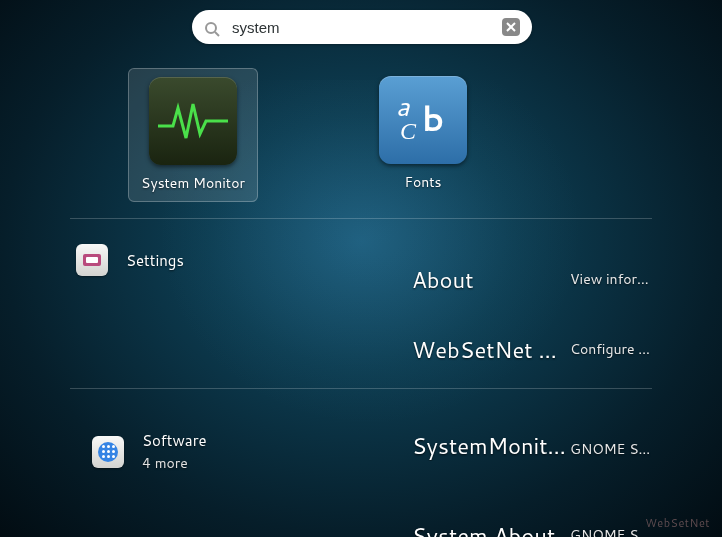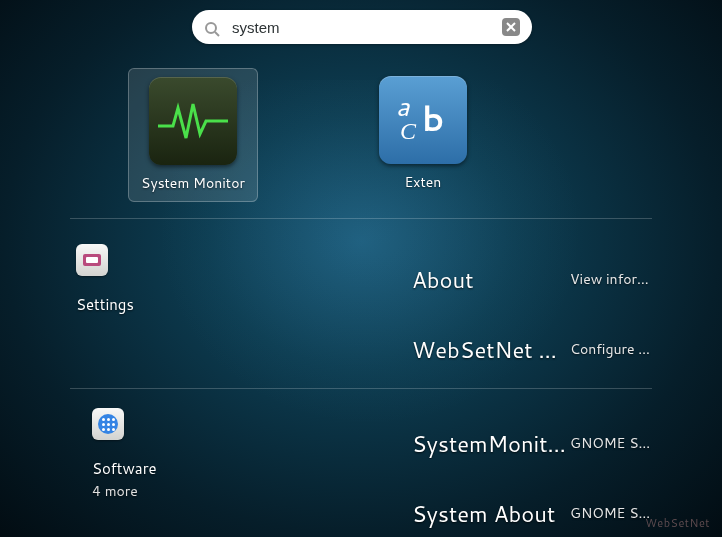--- a/index.html
+++ b/index.html
@@ -138,28 +138,27 @@
     }
     .div1 { top: 218px; }
     .div2 { top: 388px; }
     
     .result-section {
       position: absolute;
       left: 76px;
       right: 70px;
     }
     .sec1 { top: 244px; }
-    .sec2 { top: 408px; padding-left: 16px; }
+    .sec2 { top: 430px; padding-left: 16px; }
     
     .section-header {
       display: flex;
-      align-items: flex-start;
+      align-items: center;
       gap: 18px;
       margin-bottom: 4px;
-      flex-direction: column;
     }
     .provider-icon {
       width: 32px;
       height: 32px;
       border-radius: 6px;
       background: #eeeeec;
       display: flex;
       align-items: center;
       justify-content: center;
       box-shadow: 0 1px 2px rgba(0,0,0,0.4);
@@ -289,21 +288,21 @@
   </div>
 
   <div class="app-tile">
     <div class="app-icon icon-fonts">
       <div class="fonts-letters">
         <span class="fa">a</span>
         <span class="fb">b</span>
         <span class="fc">C</span>
       </div>
     </div>
-    <span class="app-label">Exten</span>
+    <span class="app-label">Fonts</span>
   </div>
 
 </div>
 
 <div class="divider div1"></div>
 
 <div class="result-section sec1">
   <div class="section-header">
     <div class="provider-icon provider-settings">
       <div class="settings-gear"></div>
@@ -340,21 +339,21 @@
           <span></span>
           <span></span>
         </div>
     </div>
     <div>
       <div class="provider-label">Software</div>
       <div class="provider-sublabel">4 more</div>
     </div>
   </div>
   <div class="result-rows">
-    <div class="result-row" style="height:70px; align-items:center;">
+    <div class="result-row" style="height:70px; ">
       <div class="result-title">SystemMonit…</div>
       <div class="result-desc">GNOME Shell Exten…</div>
     </div>
     <div class="result-row" style="height:70px; align-items:center;">
       <div class="result-title">System About</div>
       <div class="result-desc">GNOME Shell Extension</div>
     </div>
   </div>
 </div>
 

